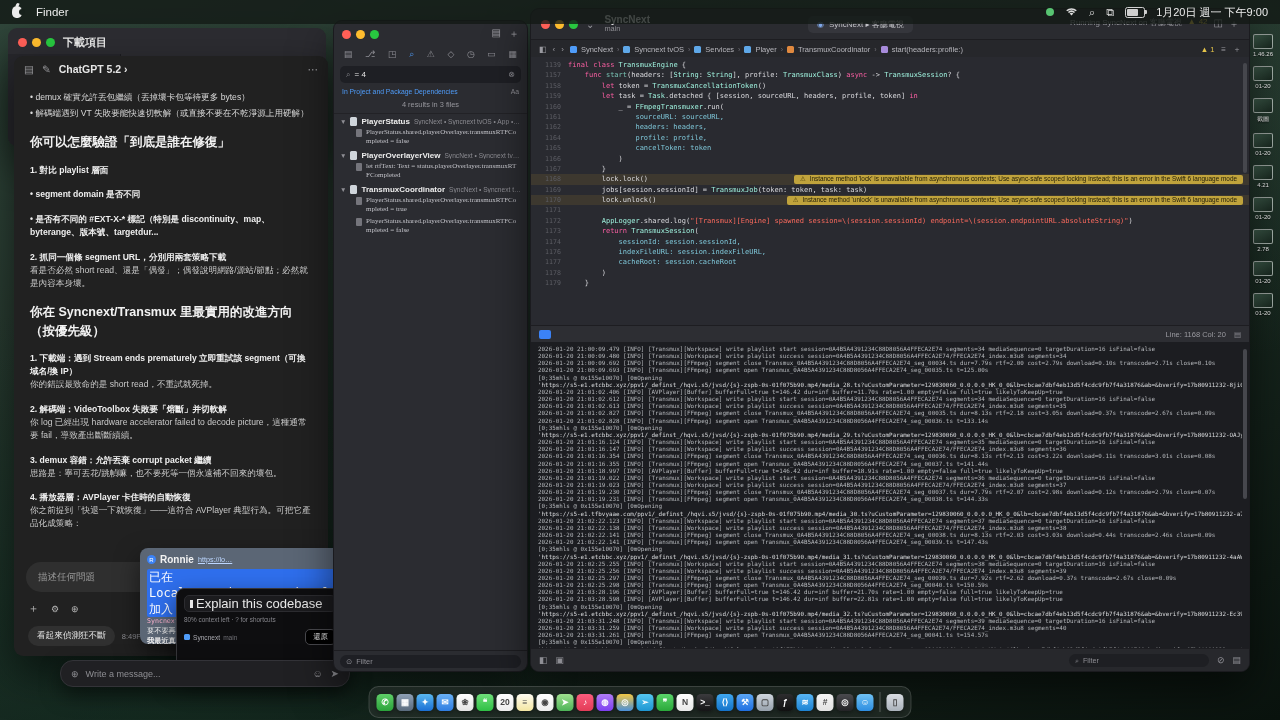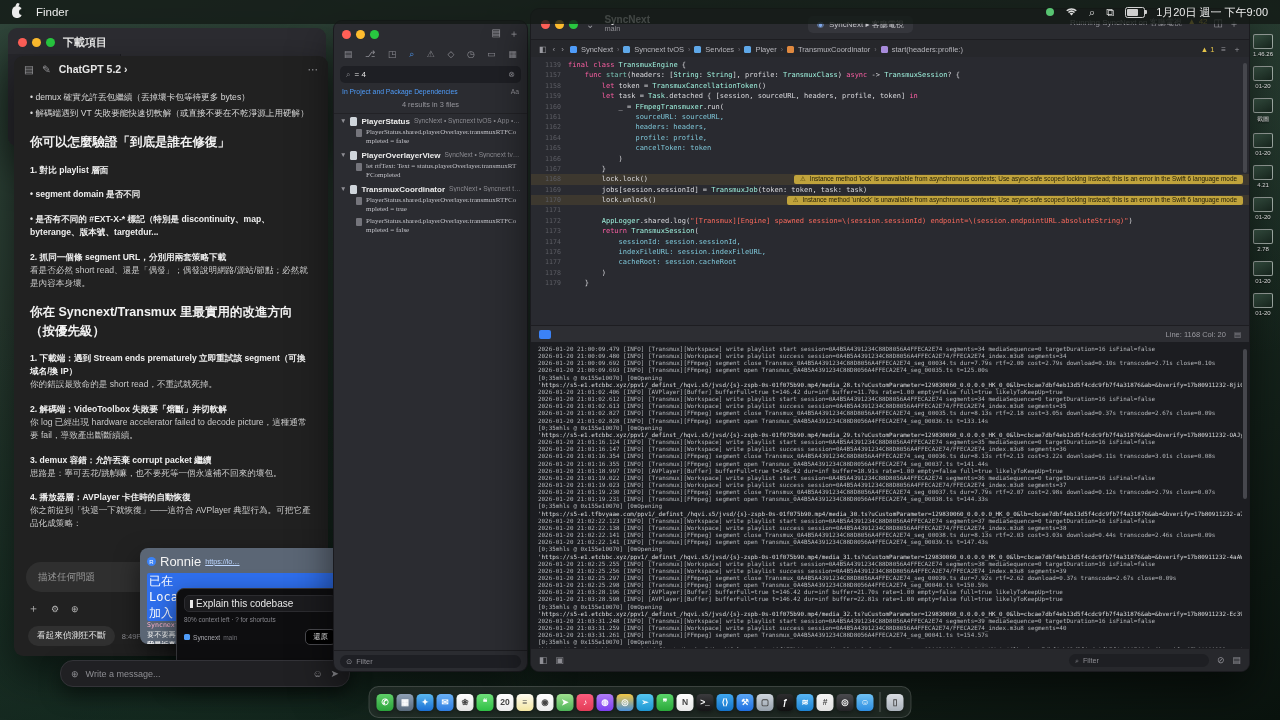--- a/index.html
+++ b/index.html
@@ -61,31 +61,31 @@
   #chat .ctools .sp{margin-left:auto;display:flex;gap:10px;align-items:center}
   #chat .bubble-row{position:absolute;left:14px;bottom:10px;display:flex;align-items:center;gap:7px}
   #chat .bubble{background:#303030;border-radius:11px;padding:4px 9px;font-size:8.6px;color:#e4e4e4}
   #chat .btime{font-size:7.5px;color:#8b8b90}
 
   
   #ocard{position:absolute;left:140px;top:548px;width:188px;height:86px;background:#5b6675;border-radius:8px;
     box-shadow:0 10px 24px rgba(0,0,0,.5);z-index:4;padding:5px 7px;color:#f2f2f2;font-size:7.2px;line-height:1.35;overflow:hidden}
   #ocard .who{display:flex;align-items:center;gap:4px;margin-bottom:2px}
   #ocard .av{width:9px;height:9px;border-radius:50%;background:#3b82f6;color:#fff;font-size:6px;display:flex;align-items:center;justify-content:center}
-  #ocard .nm{font-weight:normal;font-size:13px}
+  #ocard .nm{font-weight:bold;font-size:10px}
   #ocard .lnk{color:#bcd6ff;text-decoration:underline}
   #ocard .sel{background:#2f6fed;color:#fff;border-radius:2px;padding:0 2px;display:inline-block;font-family:"DejaVu Sans Mono",monospace;font-size:12px}
   #ocard .code{color:#ffb3cf;font-family:"DejaVu Sans Mono",monospace;font-size:6.6px;white-space:nowrap;overflow:hidden}
   #ocard .strong{font-weight:bold}
 
   
   #agent{position:absolute;left:176px;top:588px;width:152px;height:72px;background:#0e0e10;border:1px solid #36363a;
     border-radius:8px;z-index:5;box-shadow:0 10px 24px rgba(0,0,0,.55);padding:6px 7px;overflow:hidden}
   #agent .inp{background:#1b1b1e;border:1px solid #2c2c30;border-radius:5px;height:15px;display:flex;align-items:center;
-    padding:0 5px;font-size:10px;color:#e8e8e8}
+    padding:0 5px;font-size:13px;color:#e8e8e8}
   #agent .caret{display:inline-block;width:3px;height:8px;background:#e8e8e8;margin-right:3px}
   #agent .hint{font-size:6.4px;color:#86868c;margin-top:4px}
   #agent .row{display:flex;align-items:center;margin-top:6px;gap:5px}
   #agent .proj{font-size:6.6px;color:#a9a9af;display:flex;align-items:center;gap:3px}
   #agent .pill{margin-left:auto;background:#000;border:1px solid #4a4a4f;color:#e8e8e8;font-size:7.4px;
     border-radius:5px;padding:2px 7px}
 
   
   #msgbar{position:absolute;left:60px;top:660px;width:268px;height:25px;background:#202023;border:1px solid #333338;
     border-radius:13px;z-index:6;display:flex;align-items:center;gap:7px;padding:0 10px;color:#8e8e93;font-size:9px;
@@ -99,21 +99,21 @@
   #findnav .tabs{display:flex;justify-content:space-between;padding:2px 10px 4px;color:#8e8e94;font-size:9px}
   #findnav .tabs .on{color:#4f9cf9}
   #findnav .search{margin:2px 6px;background:#1e1f24;border-radius:5px;height:17px;display:flex;align-items:center;
     gap:4px;padding:0 6px;font-size:8px;color:#e6e6e6}
   #findnav .search .mag{color:#8e8e94}
   #findnav .scope{display:flex;align-items:center;padding:3px 8px;font-size:6.8px}
   #findnav .scope .in{color:#4f9cf9}
   #findnav .scope .aa{margin-left:auto;color:#8e8e94}
   #findnav .summary{text-align:center;font-size:7.4px;color:#97979d;padding:2px 0 4px;border-bottom:1px solid #222226}
   #findnav .grp{padding:3px 6px 1px}
-  #findnav .ghead{display:flex;align-items:flex-start;gap:4px;white-space:nowrap;overflow:hidden}
+  #findnav .ghead{display:flex;align-items:center;gap:4px;white-space:nowrap;overflow:hidden}
   #findnav .tri{color:#8e8e94;font-size:6.5px}
   #findnav .ficon{width:7px;height:9px;background:#cfd5db;border-radius:1.5px;flex:none;align-self:center}
   #findnav .gt{font-size:8px;font-weight:bold;color:#ececec}
   #findnav .gp{font-size:6.6px;color:#8b8b91;overflow:hidden;text-overflow:ellipsis}
   #findnav .match{display:flex;gap:4px;padding:2px 2px 2px 16px}
   #findnav .mic{width:6px;height:8px;background:#75757c;border-radius:1px;flex:none;margin-top:1px}
   #findnav .mt{font-size:7px;line-height:8.5px;color:#c2c2c8;word-break:break-all;max-height:17px;overflow:hidden;font-family:Liberation Serif, serif}
   #findnav .fbar{position:absolute;left:0;right:0;bottom:0;height:20px;border-top:1px solid #1d1d21;display:flex;align-items:center;padding:0 6px}
   #findnav .fpill{flex:1;height:13px;background:#1e1f24;border-radius:7px;display:flex;align-items:center;gap:4px;
     padding:0 6px;font-size:7.4px;color:#8e8e94}

